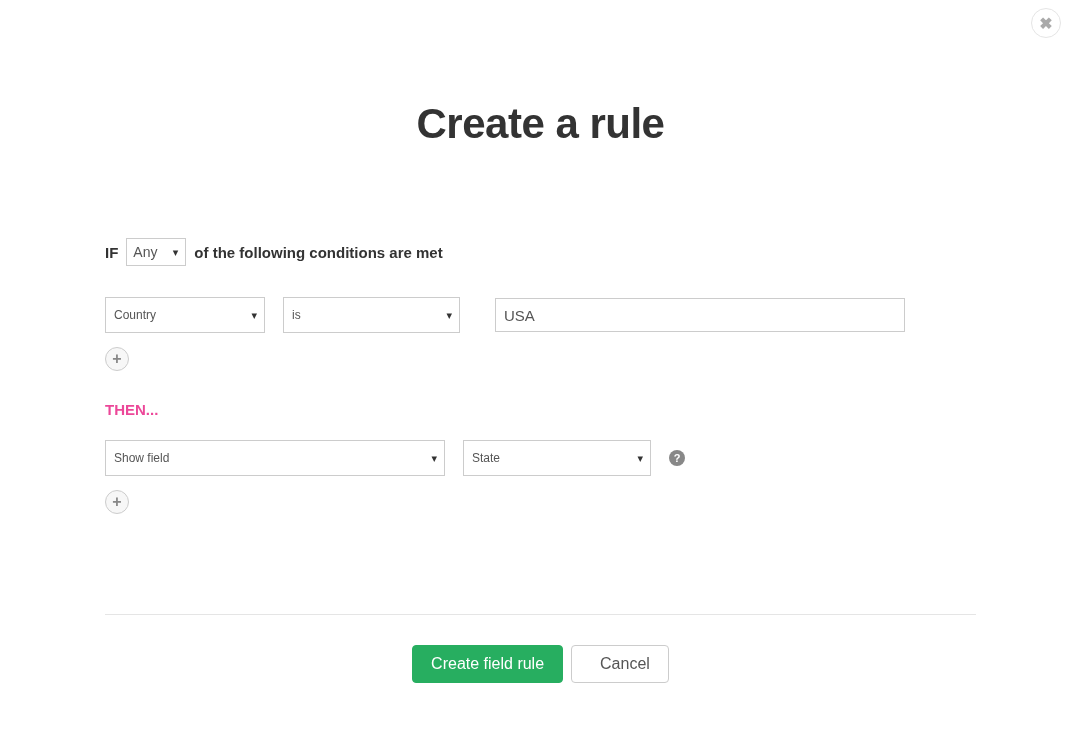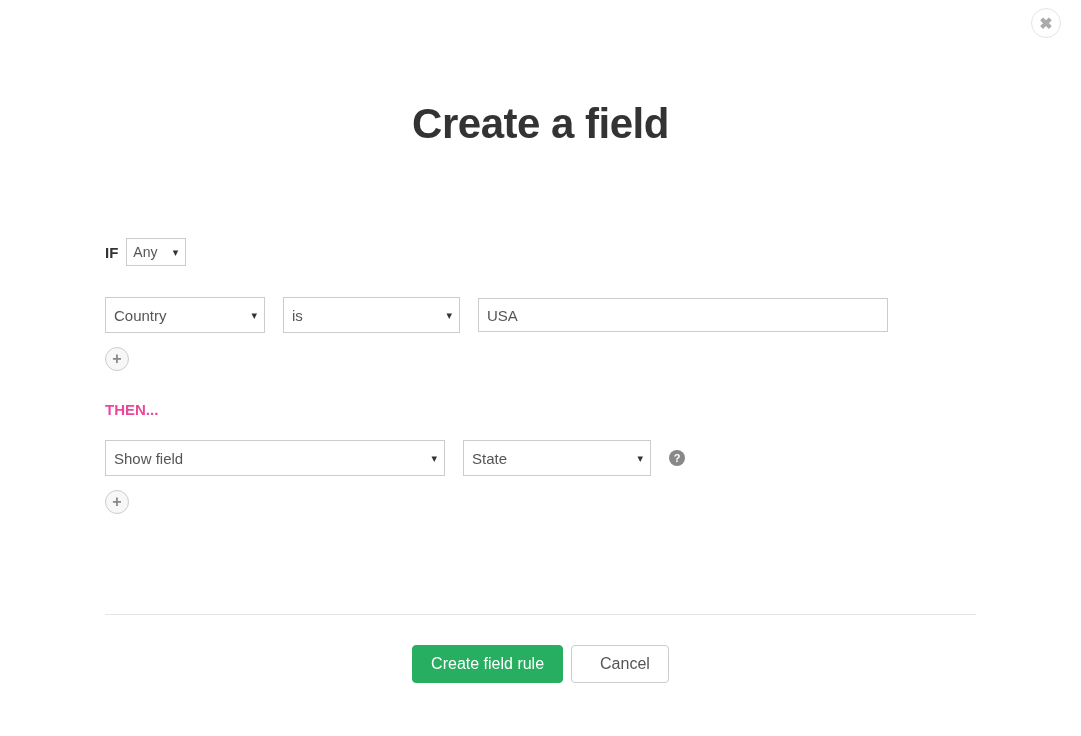--- a/index.html
+++ b/index.html
@@ -71,21 +71,21 @@
     .select-wrap {
       position: relative;
       display: inline-block;
     }
     .select-wrap select {
       appearance: none;
       -webkit-appearance: none;
       -moz-appearance: none;
       border: 1px solid #cccccc;
       background: #ffffff;
-      font-size: 15px;
+      font-size: 12px;
       color: #555555;
       padding: 6px 24px 6px 8px;
       height: 36px;
       cursor: pointer;
       width: 100%;
     }
     .select-wrap.small select {
       height: 28px;
       padding: 2px 24px 2px 6px;
       font-size: 14px;
@@ -112,20 +112,21 @@
     .sel-target { width: 188px; }
     .sel-match { width: 60px; }
     .value-input {
       flex: 0 0 410px;
       border: 1px solid #cccccc;
       background: #ffffff;
       font-size: 15px;
       color: #555555;
       padding: 6px 8px;
       height: 34px;
+      margin-left: 17px;
     }
     .add-btn {
       width: 24px;
       height: 24px;
       border-radius: 50%;
       border: 1px solid #cccccc;
       background: #f7f7f7;
       color: #888888;
       font-size: 16px;
       font-weight: bold;
@@ -177,30 +178,31 @@
     }
   </style>
 </head>
 <body>
 
 <button class="close-btn">
   <span>✖</span>
 </button>
 
 <div class="modal">
-  <h1 class="title">Create a field</h1>
+  <h1 class="title">Create a rule</h1>
 
   <div class="section">
     <div class="if-row">
       <span class="if-label">IF</span>
       <span class="select-wrap small sel-match">
         <select>
           <option>Any</option>
         </select>
       </span>
+      <span class="suffix-label">of the following conditions are met</span>
     </div>
 
     <div class="condition-row">
       <span class="select-wrap sel-field">
         <select>
           <option>Country</option>
         </select>
       </span>
       <span class="select-wrap sel-op">
         <select>

